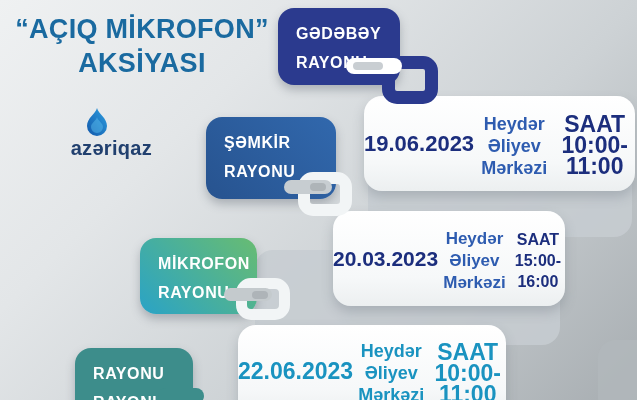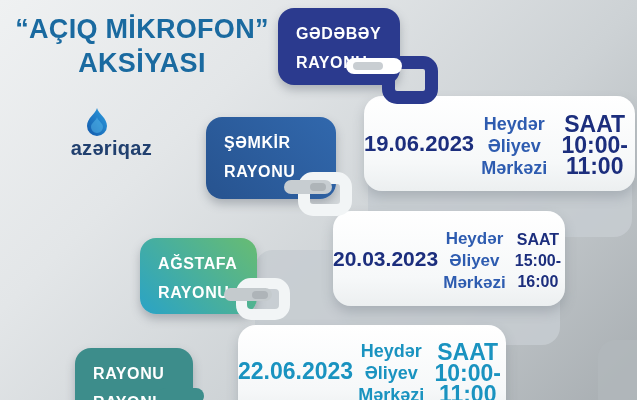--- a/index.html
+++ b/index.html
@@ -124,21 +124,21 @@
 
   <div class="district d1">
     <span>GƏDƏBƏY</span>
     <span>RAYONU</span>
   </div>
   <div class="district d2">
     <span>ŞƏMKİR</span>
     <span>RAYONU</span>
   </div>
   <div class="district d3">
-    <span>AĞSTAFA</span>
+    <span>MİKROFON</span>
     <span>RAYONU</span>
   </div>
   <div class="district d4">
     <span>RAYONU</span>
     <span>RAYONU</span>
   </div>
 
   <span class="ring l1-ring"></span>
   <span class="pill l1-pill">
       <span class="inner"></span>

